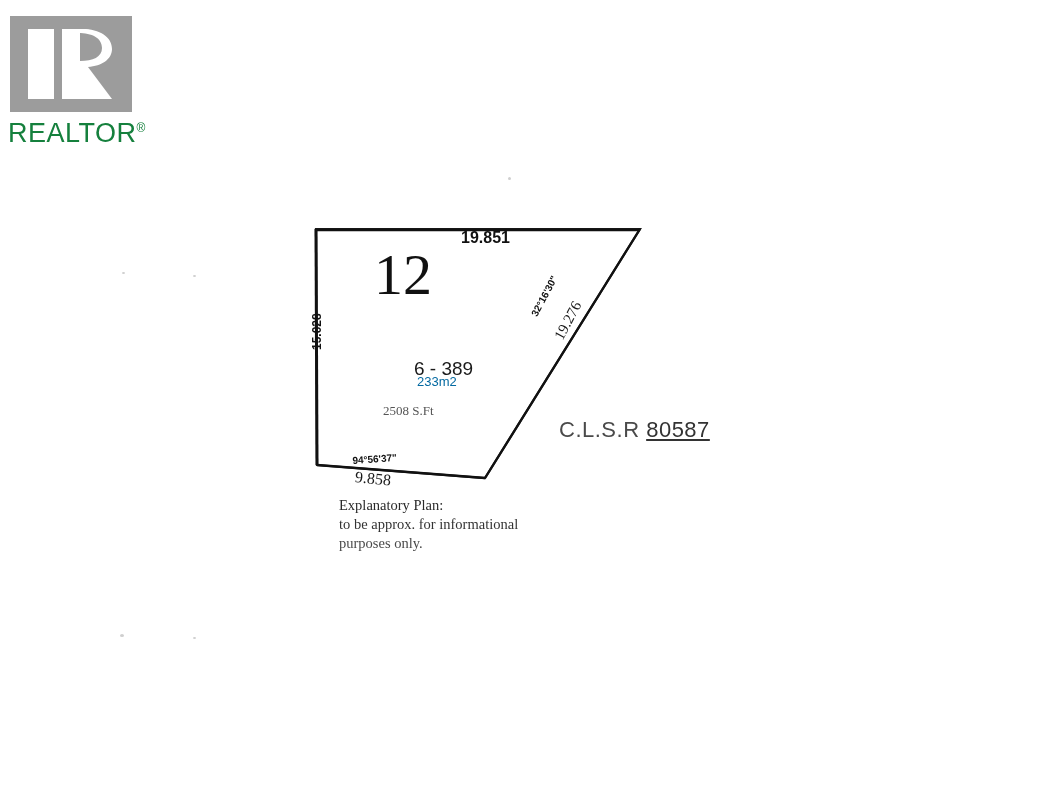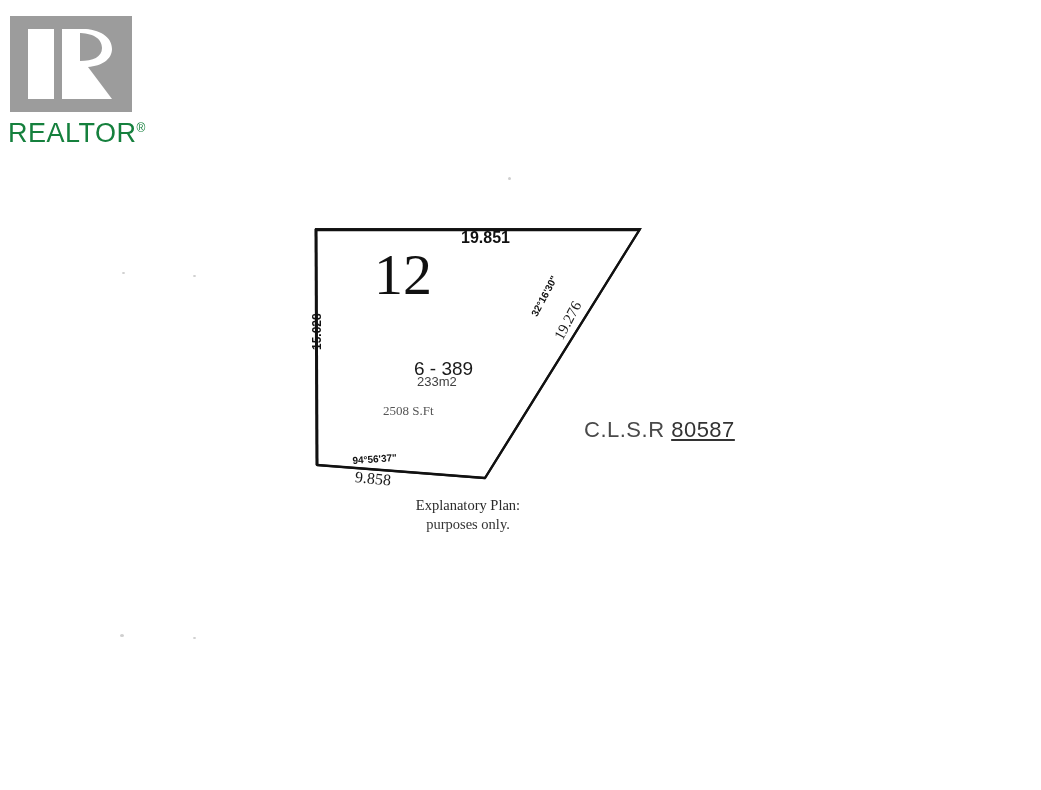--- a/index.html
+++ b/index.html
@@ -77,21 +77,20 @@
     vertical-align: super;
   }
 
   
   #survey-drawing {
     position: absolute;
     left: 0;
     top: 0;
     width: 917px;
     height: 790px;
-    text-align: center;
   }
   #survey-svg {
     position: absolute;
     left: 0;
     top: 0;
   }
 
   .plan-text {
     position: absolute;
     white-space: nowrap;
@@ -116,21 +115,21 @@
     font-size: 19px;
     line-height: 22px;
     color: #1a1a1a;
   }
   #area-metric {
     left: 417px;
     top: 374px;
     font-family: "Liberation Sans", sans-serif;
     font-size: 13px;
     line-height: 15px;
-    color: #404040;
+    color: #0369a1;
   }
   #area-imperial {
     left: 383px;
     top: 402px;
     font-family: "Liberation Serif", serif;
     font-size: 13px;
     line-height: 17px;
     color: #555555;
   }
 
@@ -206,21 +205,20 @@
 
   
   #clsr-ref {
     left: 559px;
     top: 417px;
     font-family: "Liberation Sans", sans-serif;
     font-size: 22px;
     line-height: 26px;
     color: #4a4a4a;
     letter-spacing: 0.5px;
-    margin-left: 25px;
   }
   #clsr-ref .clsr-number {
     text-decoration: underline;
     color: #333333;
     font-weight: normal;
   }
 
   
   #explanatory-note {
     position: absolute;
@@ -228,21 +226,20 @@
     top: 496px;
     width: 230px;
     font-family: "Liberation Serif", serif;
     font-size: 14.5px;
     line-height: 19px;
     color: #3f3f3f;
   }
   #explanatory-note .note-line {
     display: block;
     white-space: nowrap;
-    margin-left: 28px;
   }
   #explanatory-note .note-line:nth-child(1) { color: #2a2a2a; }
   #explanatory-note .note-line:nth-child(2) { color: #333333; }
   #explanatory-note .note-line:nth-child(3) { color: #4a4a4a; }
   #explanatory-note .note-line:nth-child(4) { color: #000000; }
 
   
   .speckle {
     position: absolute;
     background: #cfcfcf;
@@ -293,20 +290,21 @@
   <div class="plan-text" id="dim-west">15.028</div>
   <div class="plan-text" id="bearing-east">32°16'30"</div>
   <div class="plan-text" id="dim-east">19.276</div>
   <div class="plan-text" id="bearing-south">94°56'37"</div>
   <div class="plan-text" id="dim-south">9.858</div>
 
   <div class="plan-text" id="clsr-ref"><span>C.L.S.R</span>&nbsp;<span class="clsr-number">80587</span></div>
 
   <div id="explanatory-note">
     <span class="note-line">Explanatory Plan:</span>
+    <span class="note-line">to be approx. for informational</span>
     <span class="note-line">purposes only.</span>
   </div>
 
   <div class="speckle" style="left:508px;  top:177px; width:3px; height:3px;"></div>
   <div class="speckle" style="left:122px;  top:272px; width:3px; height:2px;"></div>
   <div class="speckle" style="left:193px;  top:275px; width:3px; height:2px;"></div>
   <div class="speckle" style="left:120px;  top:634px; width:4px; height:3px;"></div>
   <div class="speckle" style="left:193px;  top:637px; width:3px; height:2px;"></div>
 </div>
 

